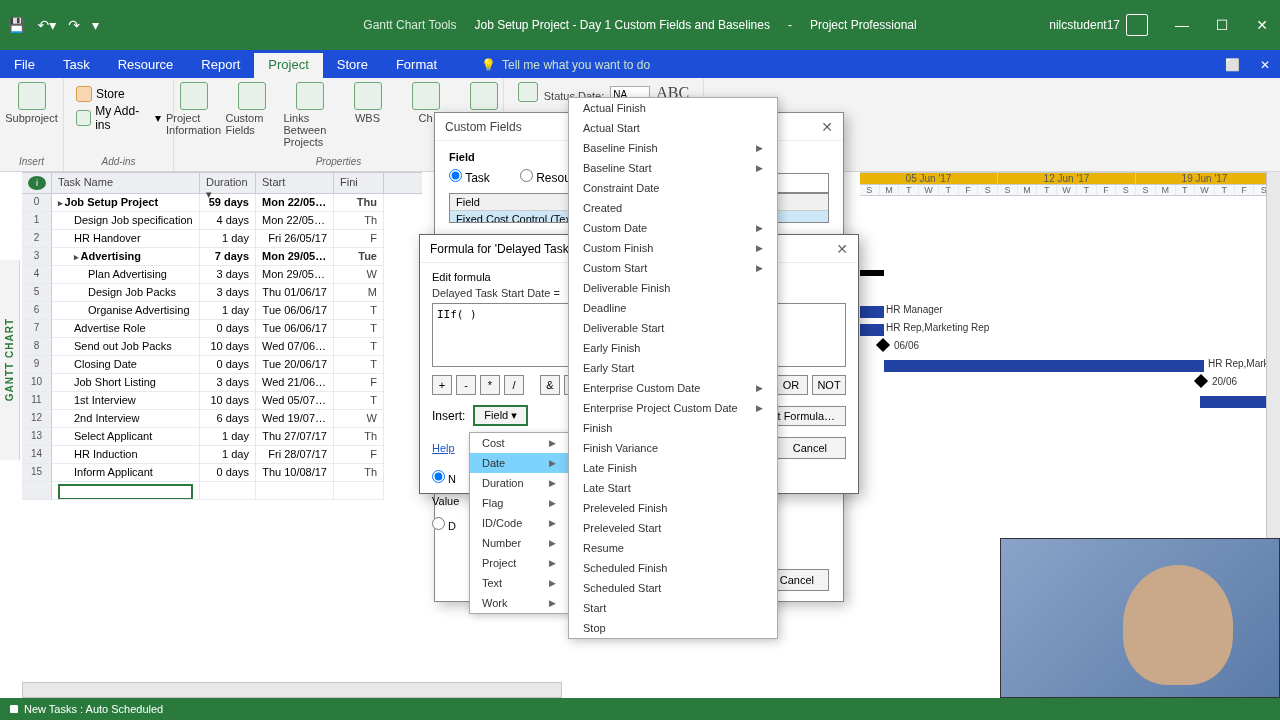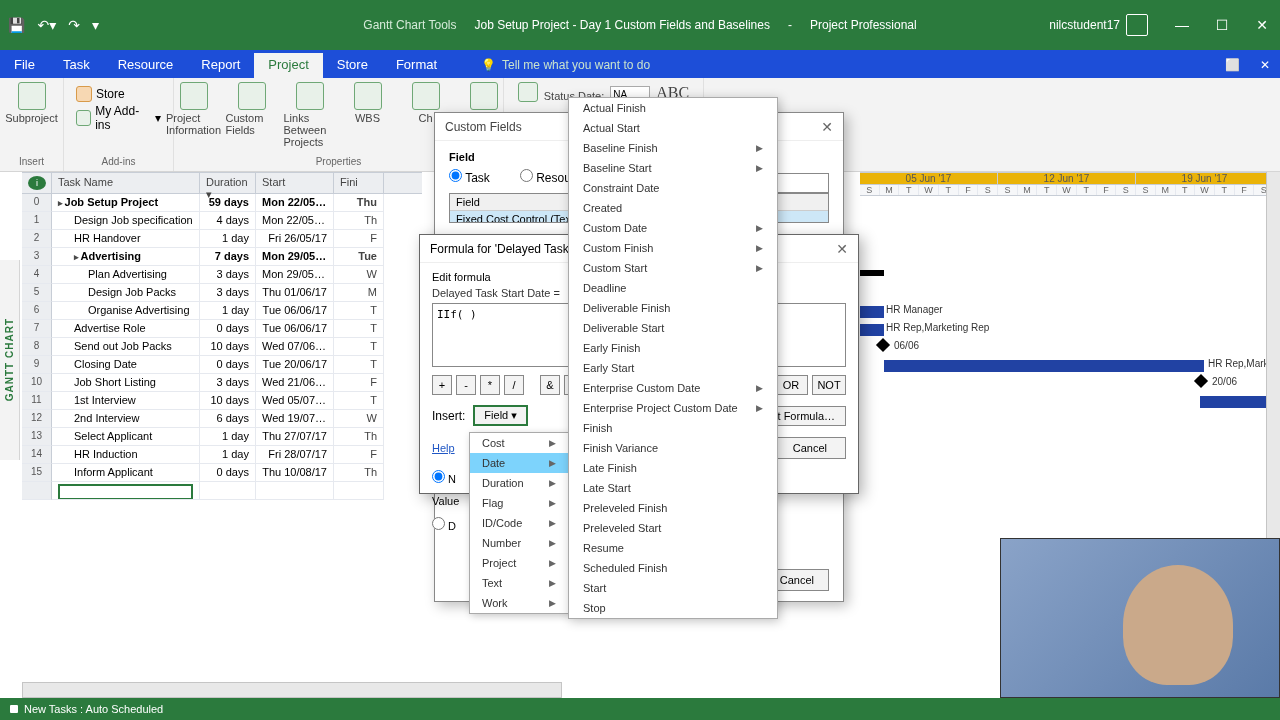--- a/index.html
+++ b/index.html
@@ -19,21 +19,21 @@
 .menutabs { height: 28px; background: #1d4ed8; color:#fff; display:flex; align-items:flex-end; }
 .menutabs .tab { padding: 4px 14px 6px; font-size:13px; cursor:pointer; }
 .menutabs .tab.active { background:#f3f3f3; color:#2b7a3d; }
 .menutabs .tellme { margin-left:20px; color:#c9e3cd; display:flex; align-items:center; gap:6px; padding:4px 10px 6px;}
 .menutabs .spacer { flex:1; }
 .menutabs .rightbtn { padding:4px 10px 6px; }
 
 
 .ribbon { height: 94px; background:#f3f3f3; border-bottom:1px solid #d5d5d5; display:flex; }
 .ribbon .group { border-right:1px solid #e0e0e0; padding:4px 8px; display:flex; flex-direction:column; align-items:center; justify-content:space-between; }
-.ribbon .group-label { font-size:10px; color:#666; text-align:center; margin-top:2px;}
+.ribbon .group-label { font-size:10px; color:#666; text-align:center; margin-top:2px;font-style:italic;}
 .ribbon .btns-row { display:flex; gap:6px; align-items:flex-start; }
 .ribbon .btn-large { display:flex; flex-direction:column; align-items:center; gap:2px; font-size:11px; color:#444; width:52px; text-align:left; line-height:1.1;}
 .ribbon .icon-lg { width:28px; height:28px; background:#e8f1e9; border:1px solid #6fa876; border-radius:3px; }
 .ribbon .icon-orange { background:#f7d8b3; border-color:#d89a4a; }
 .ribbon .status-row { display:flex; gap:6px; align-items:flex-end; font-size:11px; color:#444; margin-bottom:2px;}
 .ribbon .status-input { width:40px; height:16px; border:1px solid #aaa; padding:0 2px; font-size:10px;}
 .ribbon .small-container { display:flex; flex-direction:column; gap:2px; padding:4px; }
 .ribbon .abc { font-family: "Times New Roman"; font-size:16px; }
 
 
@@ -559,26 +559,26 @@
     </div>
     <div class="mi">
       <span>Custom Finish</span>
       <span class="arrow-r">▶</span>
     </div>
     <div class="mi">
       <span>Custom Start</span>
       <span class="arrow-r">▶</span>
     </div>
     <div class="mi">
+      <span>Deliverable Finish</span>
+    </div>
+    <div class="mi">
       <span>Deadline</span>
     </div>
     <div class="mi">
-      <span>Deliverable Finish</span>
-    </div>
-    <div class="mi">
       <span>Deliverable Start</span>
     </div>
     <div class="mi">
       <span>Early Finish</span>
     </div>
     <div class="mi">
       <span>Early Start</span>
     </div>
     <div class="mi">
       <span>Enterprise Custom Date</span>
@@ -604,20 +604,23 @@
       <span>Preleveled Finish</span>
     </div>
     <div class="mi">
       <span>Preleveled Start</span>
     </div>
     <div class="mi">
       <span>Resume</span>
     </div>
     <div class="mi">
       <span>Scheduled Finish</span>
+    </div>
+    <div class="mi">
+      <span>Scheduled Start</span>
     </div>
     <div class="mi">
       <span>Start</span>
     </div>
     <div class="mi">
       <span>Stop</span>
     </div>
   </div>
 
 <div class="hscroll"></div>

